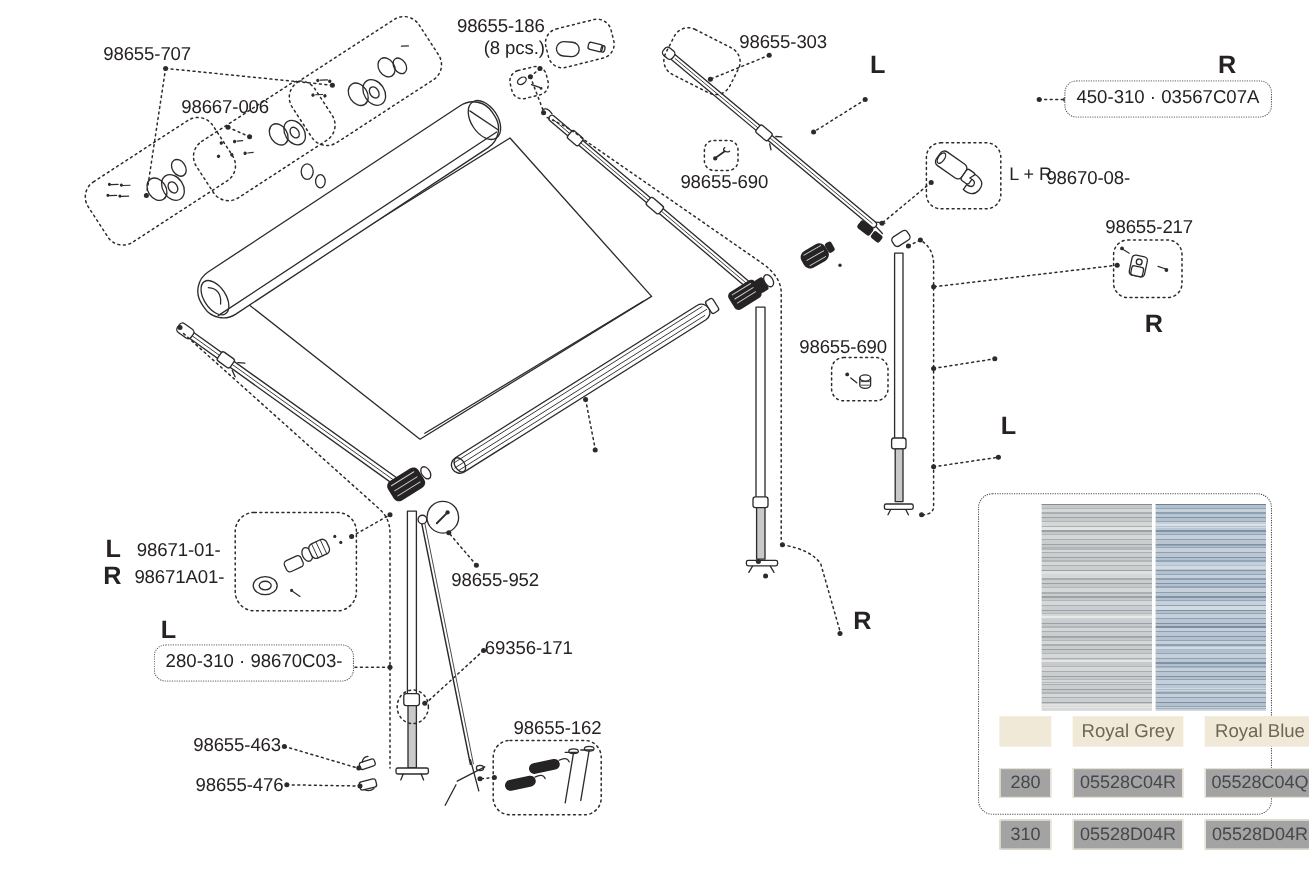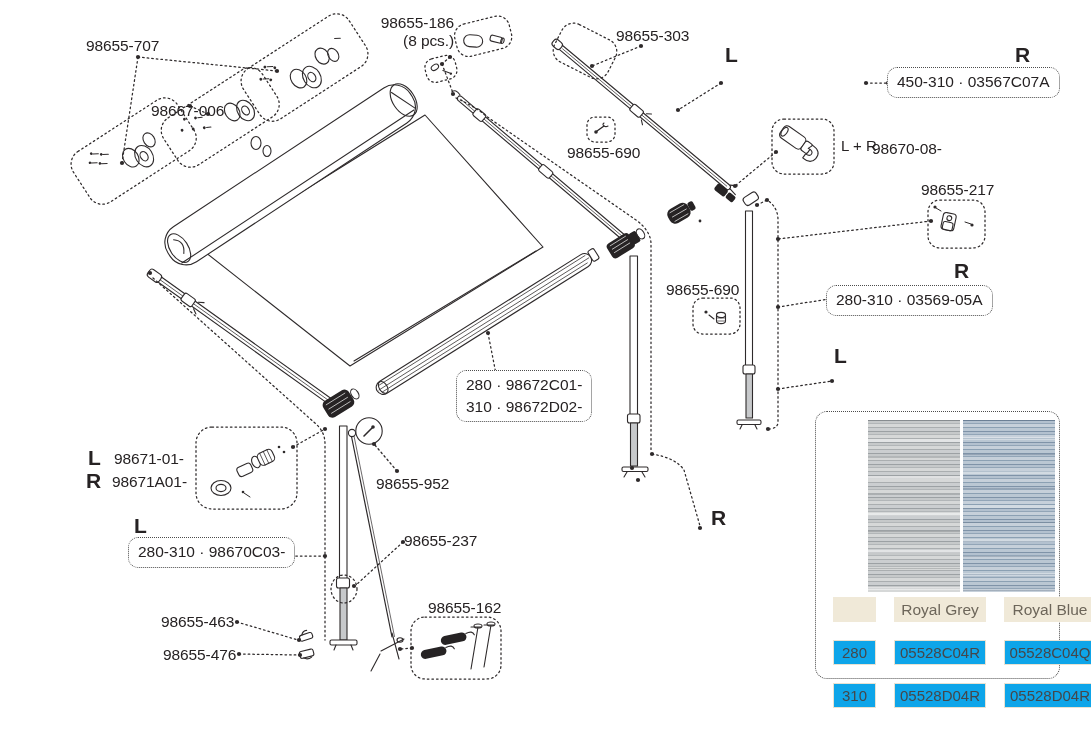--- a/index.html
+++ b/index.html
@@ -19,21 +19,21 @@
                 border:1.5px dotted #4c4c4c;border-radius:12px;background:#fff;box-sizing:border-box}
   .swatch{position:absolute;top:8px;width:92px;height:172px}
   .swatch.grey{left:52px;background:
     repeating-linear-gradient(180deg, rgba(60,66,70,.22) 0 1px, rgba(255,255,255,0) 1px 19px, rgba(255,255,255,.45) 19px 22px, rgba(255,255,255,0) 22px 37px),
     repeating-linear-gradient(180deg, var(--grey-a) 0 1px, var(--grey-b) 1px 3px, var(--grey-c) 3px 4px, var(--grey-d) 4px 7px, var(--grey-e) 7px 8px, var(--grey-f) 8px 11px)}
   .swatch.blue{left:147px;background:
     repeating-linear-gradient(180deg, rgba(40,60,85,.22) 0 1px, rgba(255,255,255,0) 1px 17px, rgba(255,255,255,.35) 17px 20px, rgba(255,255,255,0) 20px 34px),
     repeating-linear-gradient(180deg, var(--blue-a) 0 1px, var(--blue-b) 1px 3px, var(--blue-c) 3px 4px, var(--blue-d) 4px 7px, var(--blue-e) 7px 8px, var(--blue-f) 8px 11px)}
   .fabric-table{position:absolute;left:17px;top:185px;display:grid;
                 grid-template-columns:43px 92px 92px;grid-auto-rows:25px;gap:18px;font-size:15px}
-  .ft-cell{display:flex;align-items:center;justify-content:center;background:#0ea5e9;
+  .ft-cell{display:flex;align-items:center;justify-content:center;background:#a3a3a3;
            border:1px solid var(--table-cell-border);color:var(--table-cell-text);box-sizing:border-box}
   .ft-head{background:var(--table-head-bg);border:1px solid var(--table-head-bg);color:var(--table-head-text);font-size:15.5px}
 </style>
 </head>
 <body>
 
 <div class="stage">
 
   <svg width="1091" height="730" viewBox="0 0 1091 730">
     <g stroke="#2e2a2b" stroke-width="1.1" fill="none" stroke-linecap="round" stroke-linejoin="round">
@@ -364,55 +364,50 @@
         <circle cx="632" cy="468" r="2.1"></circle>
           <circle cx="638" cy="480" r="2.1"></circle>
         <circle cx="652" cy="454" r="2.1"></circle>
           <circle cx="700" cy="528" r="2.1"></circle>
         <circle cx="150" cy="273" r="2.1"></circle>
       </g>
     </g>
   </svg>
 
   <div class="lbl" style="left:86px;top:37px">98655-707</div>
-  <div class="lbl" style="left:151px;top:102px">98667-006</div>
+  <div class="lbl" style="left:151px;top:81px">98667-006</div>
   <div class="lbl center" style="left:378px;top:14px;width:76px">
     <span>98655-186</span><br>
     <span>(8 pcs.)</span>
   </div>
   <div class="lbl" style="left:616px;top:27px">98655-303</div>
   <div class="lbl" style="left:567px;top:144px">98655-690</div>
   <div class="lbl" style="left:666px;top:281px">98655-690</div>
   <div class="side-inline" style="left:841px;top:138px">L + R</div>
   <div class="lbl" style="left:872px;top:140px">98670-08-</div>
   <div class="lbl" style="left:921px;top:181px">98655-217</div>
   <div class="lbl" style="left:376px;top:475px">98655-952</div>
-  <div class="lbl" style="left:404px;top:532px">98655-237</div>
+  <div class="lbl" style="left:404px;top:532px">69356-171</div>
   <div class="lbl" style="left:161px;top:613px">98655-463</div>
   <div class="lbl" style="left:163px;top:646px">98655-476</div>
   <div class="lbl" style="left:428px;top:599px">98655-162</div>
 
   <div class="side-letter" style="left:88px;top:447px">L</div>
   <div class="lbl" style="left:114px;top:450px">98671-01-</div>
   <div class="side-letter" style="left:86px;top:470px">R</div>
   <div class="lbl" style="left:112px;top:473px">98671A01-</div>
 
   <div class="side-letter" style="left:725px;top:44px">L</div>
   <div class="side-letter" style="left:1015px;top:44px">R</div>
   <div class="side-letter" style="left:954px;top:260px">R</div>
   <div class="side-letter" style="left:834px;top:345px">L</div>
   <div class="side-letter" style="left:134px;top:515px">L</div>
   <div class="side-letter" style="left:711px;top:507px">R</div>
 
   <div class="code-box" style="left:887px;top:67px">450-310 · 03567C07A</div>
-  <div class="code-box" style="left:826px;top:285px">280-310 · 03569-05A</div>
-  <div class="code-box" style="left:456px;top:370px">
-    <span class="line">280 · 98672C01-</span>
-    <span class="line">310 · 98672D02-</span>
-  </div>
   <div class="code-box" style="left:128px;top:537px">280-310 · 98670C03-</div>
 
   <div class="fabric-panel">
     <div class="swatch grey"></div>
     <div class="swatch blue"></div>
     <div class="fabric-table">
       <div class="ft-cell ft-head"></div>
       <div class="ft-cell ft-head">Royal Grey</div>
       <div class="ft-cell ft-head">Royal Blue</div>
       <div class="ft-cell">280</div>

